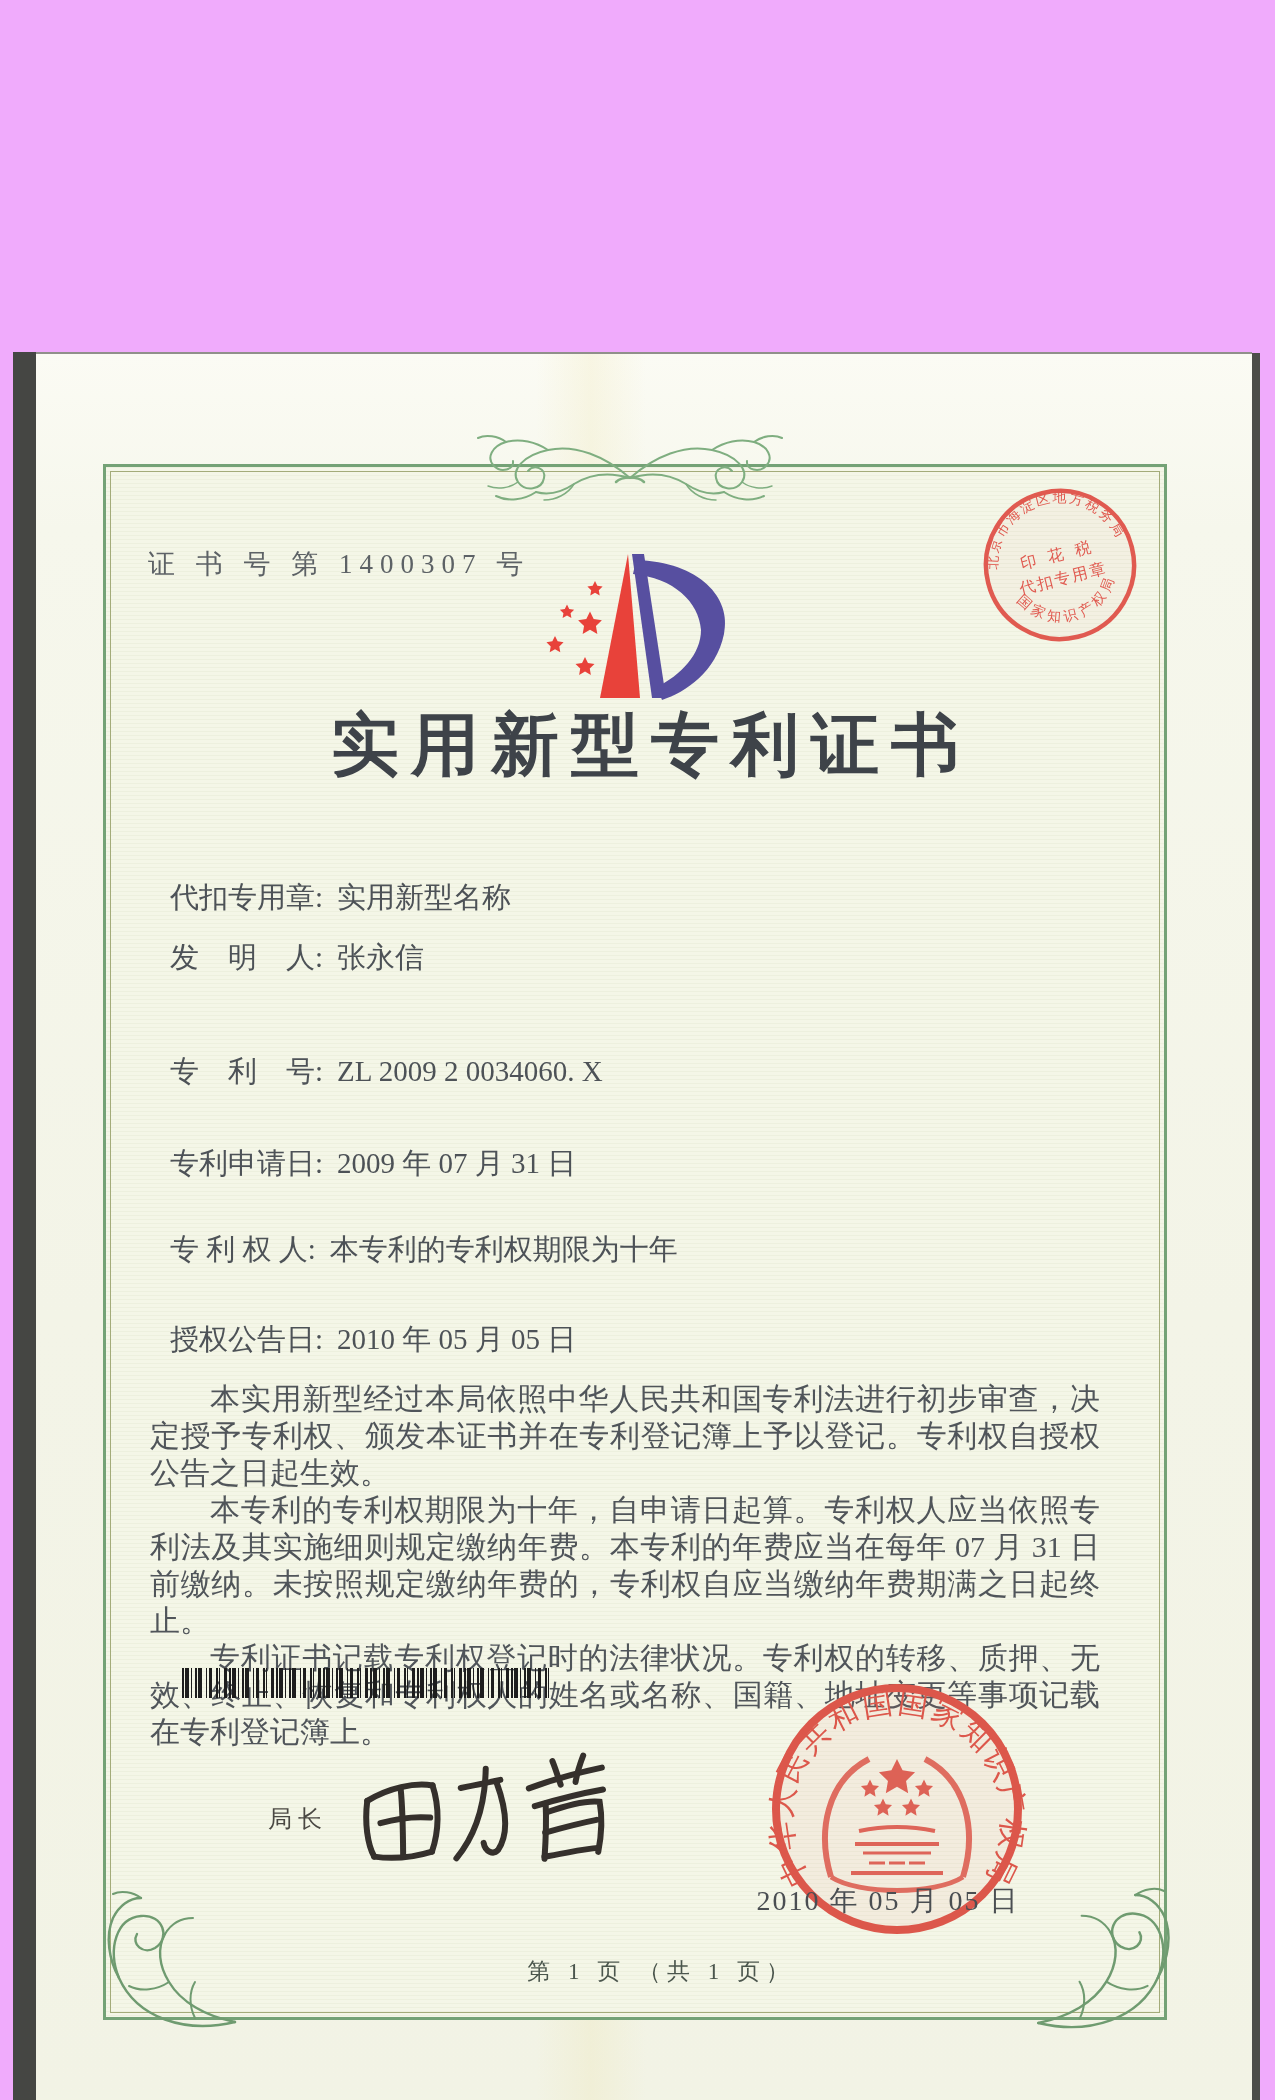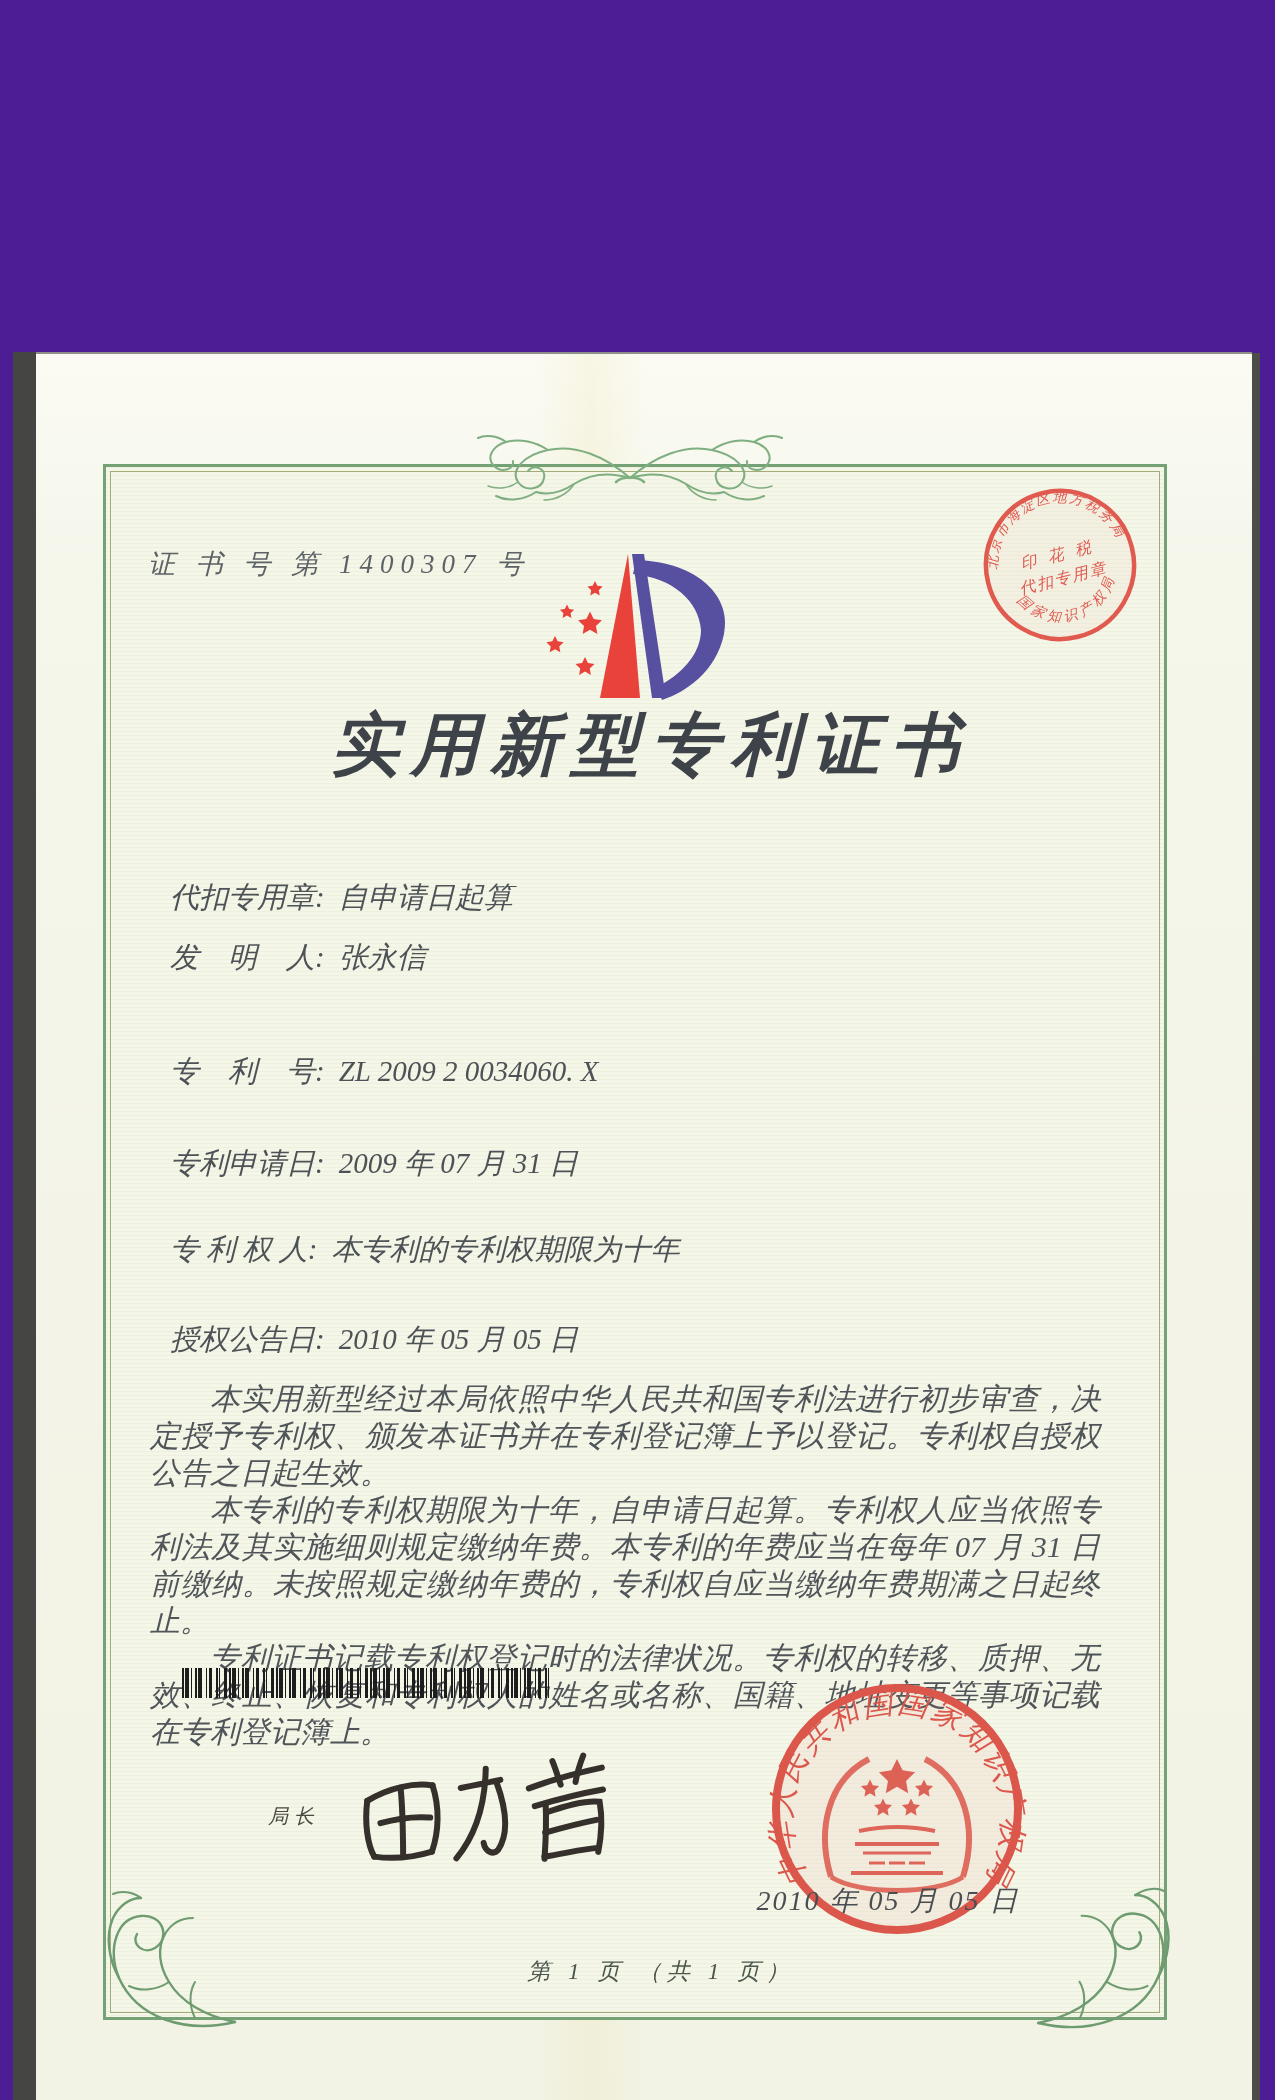--- a/index.html
+++ b/index.html
@@ -1,17 +1,17 @@
 <!DOCTYPE html>
 <html><head>
 <meta charset="utf-8">
 <style>
   html,body{margin:0;padding:0;background:#ffffff;}
-  #root{position:relative;width:1275px;height:2100px;background:#4c1d95;overflow:hidden;
-        font-family:"Liberation Serif","DejaVu Serif",serif;font-style:italic;}
+  #root{position:relative;width:1275px;height:2100px;background:#f0abfc;overflow:hidden;
+        font-family:"Liberation Serif","DejaVu Serif",serif;}
   .abs{position:absolute;}
   
   .edge-left{left:13px;top:352px;width:23px;height:1748px;background:#454643;}
   .edge-right{left:1248px;top:353px;width:12px;height:1747px;background:#4c4d49;}
   
   .page{left:36px;top:352px;width:1216px;height:1748px;
         background:linear-gradient(180deg,#fbfbf4 0%,#f6f7ec 10%,#f3f4e7 55%,#f2f3e5 100%);
         border-top:2px solid #90908a;}
   .fold{left:500px;top:0;width:110px;height:1748px;
         background:linear-gradient(90deg,rgba(233,220,150,0) 0%,rgba(233,220,150,0.18) 50%,rgba(233,220,150,0) 100%);}
@@ -33,21 +33,21 @@
       #1d1d1d 0 2px,rgba(0,0,0,0) 2px 3px,
       #1d1d1d 3px 7px,rgba(0,0,0,0) 7px 9px,
       #1d1d1d 9px 10px,rgba(0,0,0,0) 10px 13px,
       #1d1d1d 13px 15px,rgba(0,0,0,0) 15px 16px,
       #1d1d1d 16px 20px,rgba(0,0,0,0) 20px 24px,
       #1d1d1d 24px 25px,rgba(0,0,0,0) 25px 27px,
       #1d1d1d 27px 30px,rgba(0,0,0,0) 30px 34px,
       #1d1d1d 34px 36px,rgba(0,0,0,0) 36px 37px,
       #1d1d1d 37px 38px,rgba(0,0,0,0) 38px 42px,
       #1d1d1d 42px 45px,rgba(0,0,0,0) 45px 47px);}
-  .signer{left:232px;top:1449px;font-size:20px;color:#4a4843;letter-spacing:6px;}
+  .signer{left:232px;top:1449px;font-size:24px;color:#4a4843;letter-spacing:6px;}
   .footer{left:67px;top:1602px;width:1116px;text-align:center;font-size:23px;
           letter-spacing:6px;color:#4b564d;}
   .seal-date{left:712px;top:1528px;width:280px;text-align:center;font-size:28px;
              color:#4a4e52;letter-spacing:2px;z-index:6;}
   svg{overflow:visible;}
   .z2{z-index:2;} .z3{z-index:3;} .z5{z-index:5;}
 </style>
 </head>
 <body>
 
@@ -116,21 +116,21 @@
         <use href="#star5" transform="translate(27,62) scale(0.75)"></use>
         <use href="#star5" transform="translate(50,74) scale(1.25)"></use>
         <use href="#star5" transform="translate(15,95) scale(0.9)"></use>
         <use href="#star5" transform="translate(45,117) scale(1.0)"></use>
       </g>
     </svg>
 
     <div class="abs title">实用新型专利证书</div>
 
     <div class="abs field" style="top:524px;">
-      <span class="lbl">代扣专用章:</span><span class="val">自申请日起算</span>
+      <span class="lbl">代扣专用章:</span><span class="val">实用新型名称</span>
     </div>
     <div class="abs field" style="top:584px;">
       <span class="lbl">发　明　人:</span><span class="val">张永信</span>
     </div>
     <div class="abs field" style="top:698px;">
       <span class="lbl">专　利　号:</span><span class="val">ZL 2009 2 0034060. X</span>
     </div>
     <div class="abs field" style="top:790px;">
       <span class="lbl">专利申请日:</span><span class="val">2009 年 07 月 31 日</span>
     </div>

